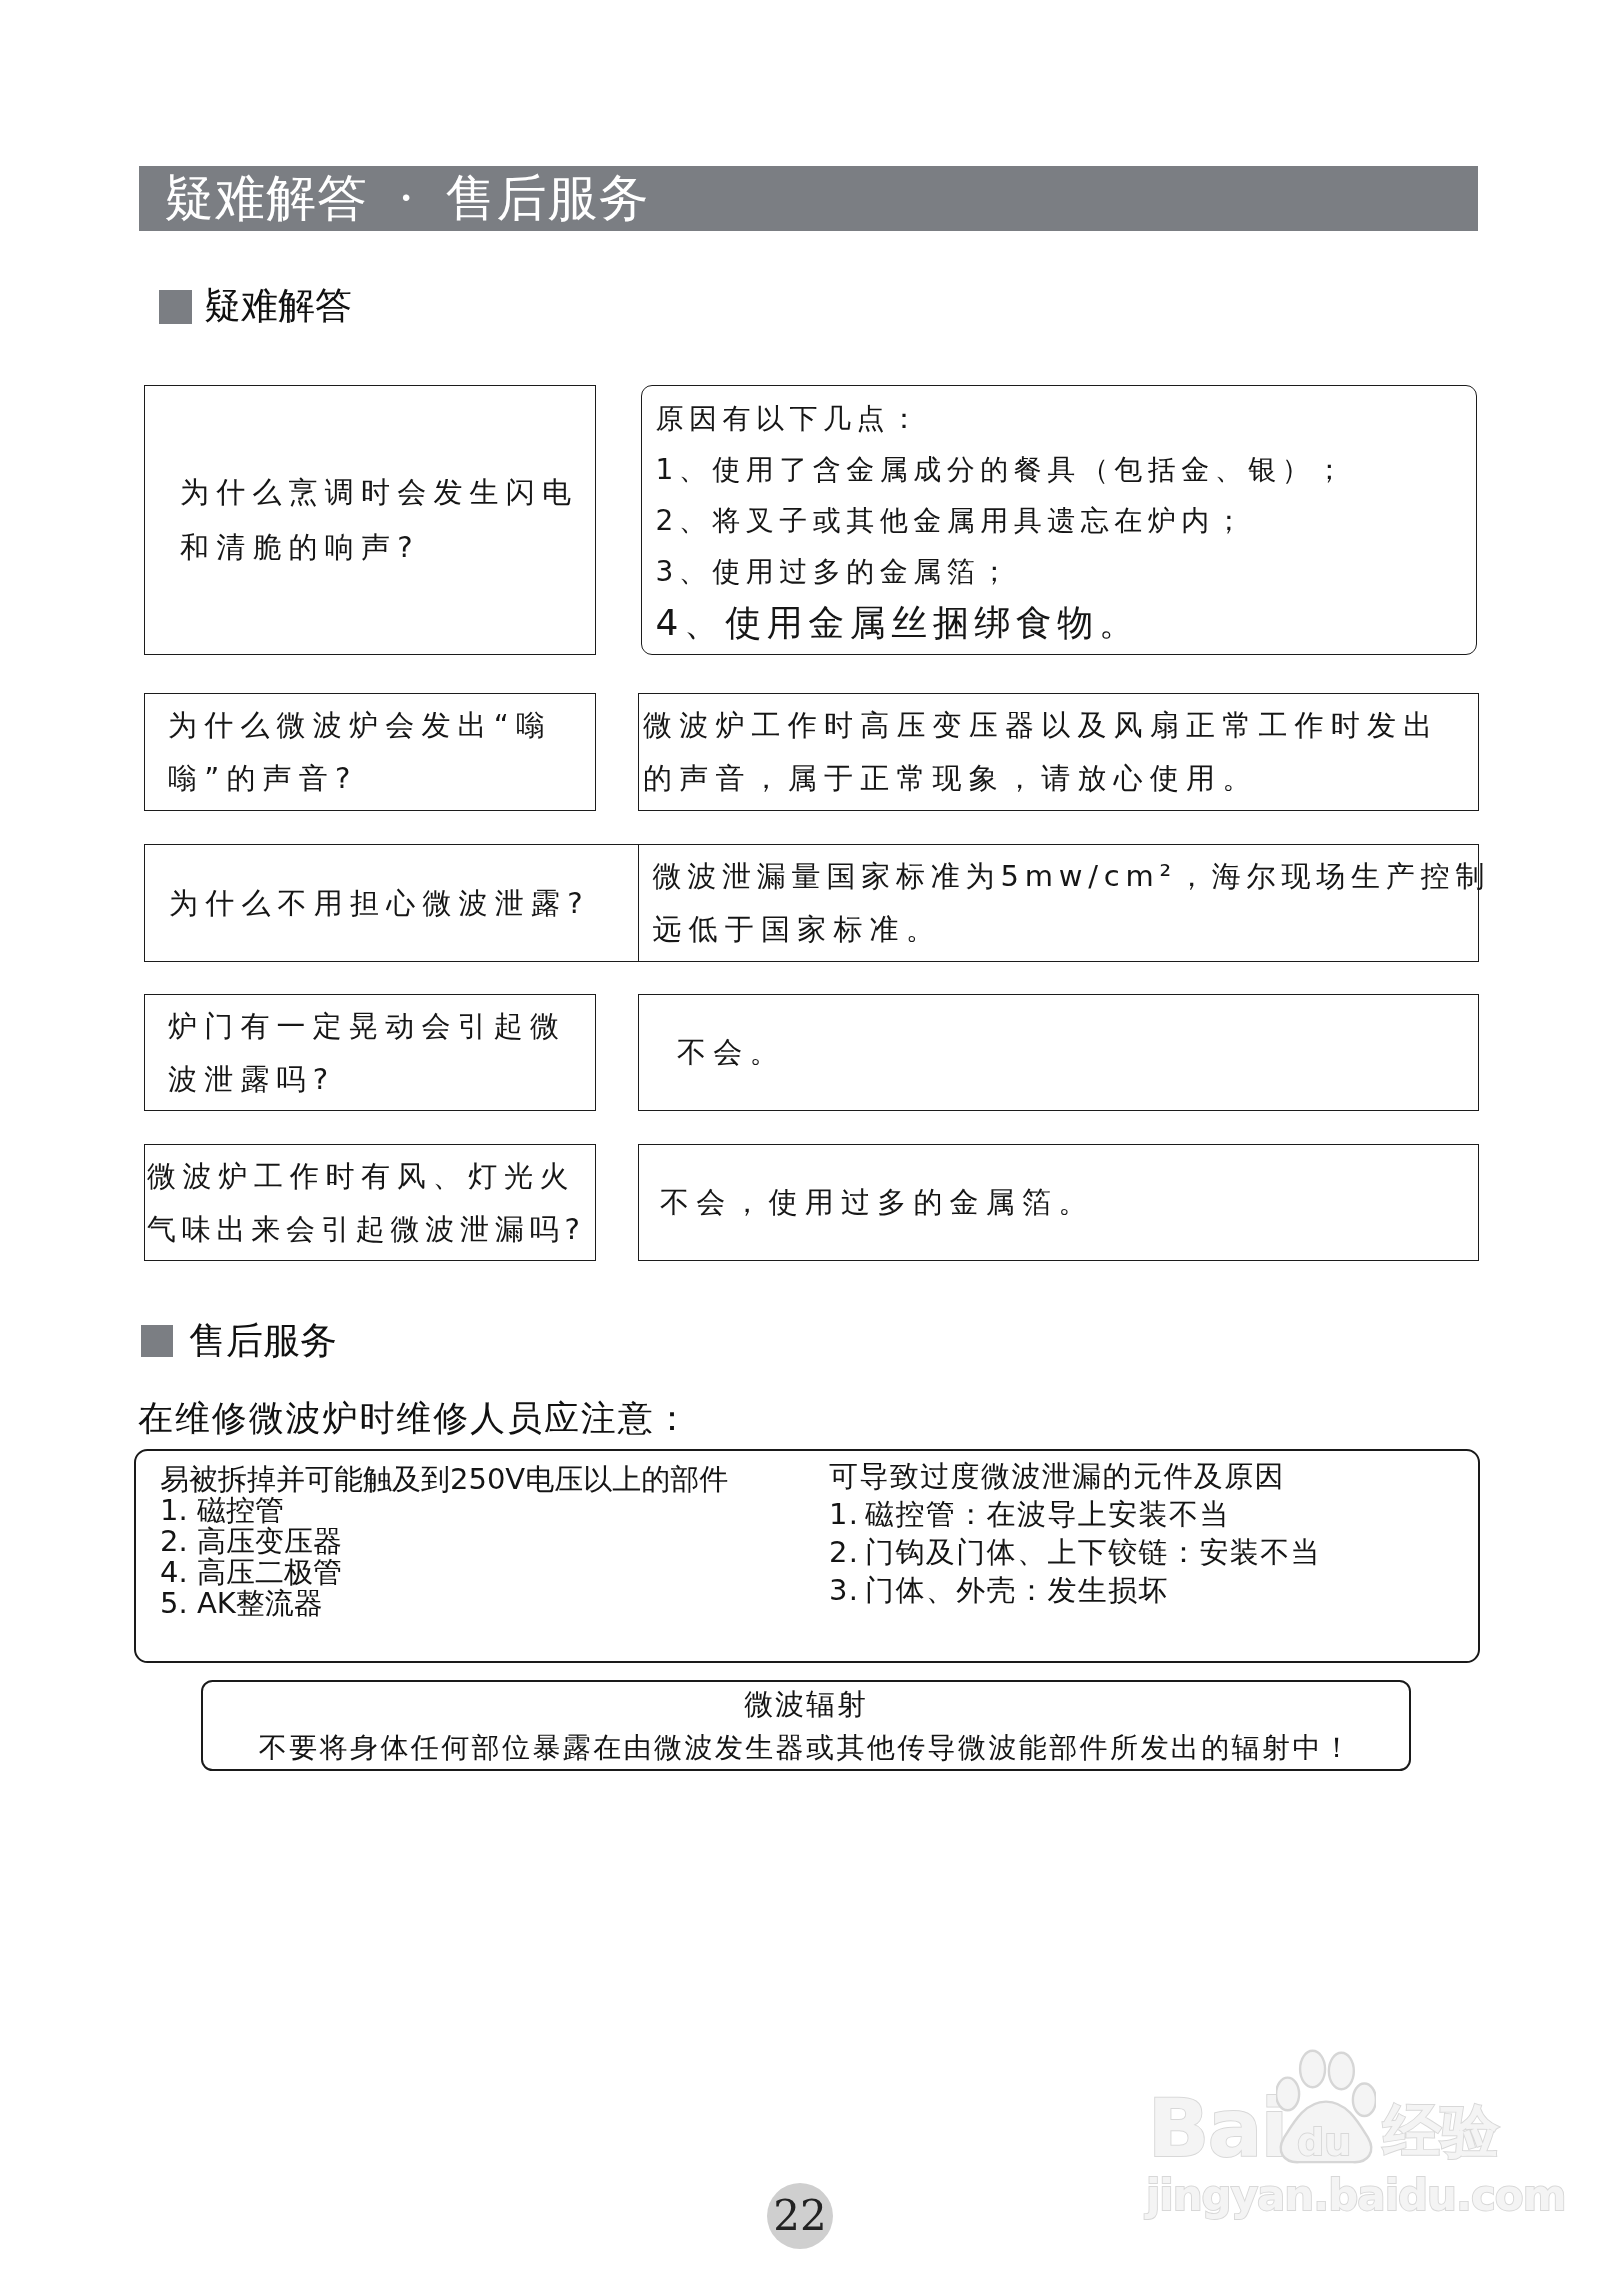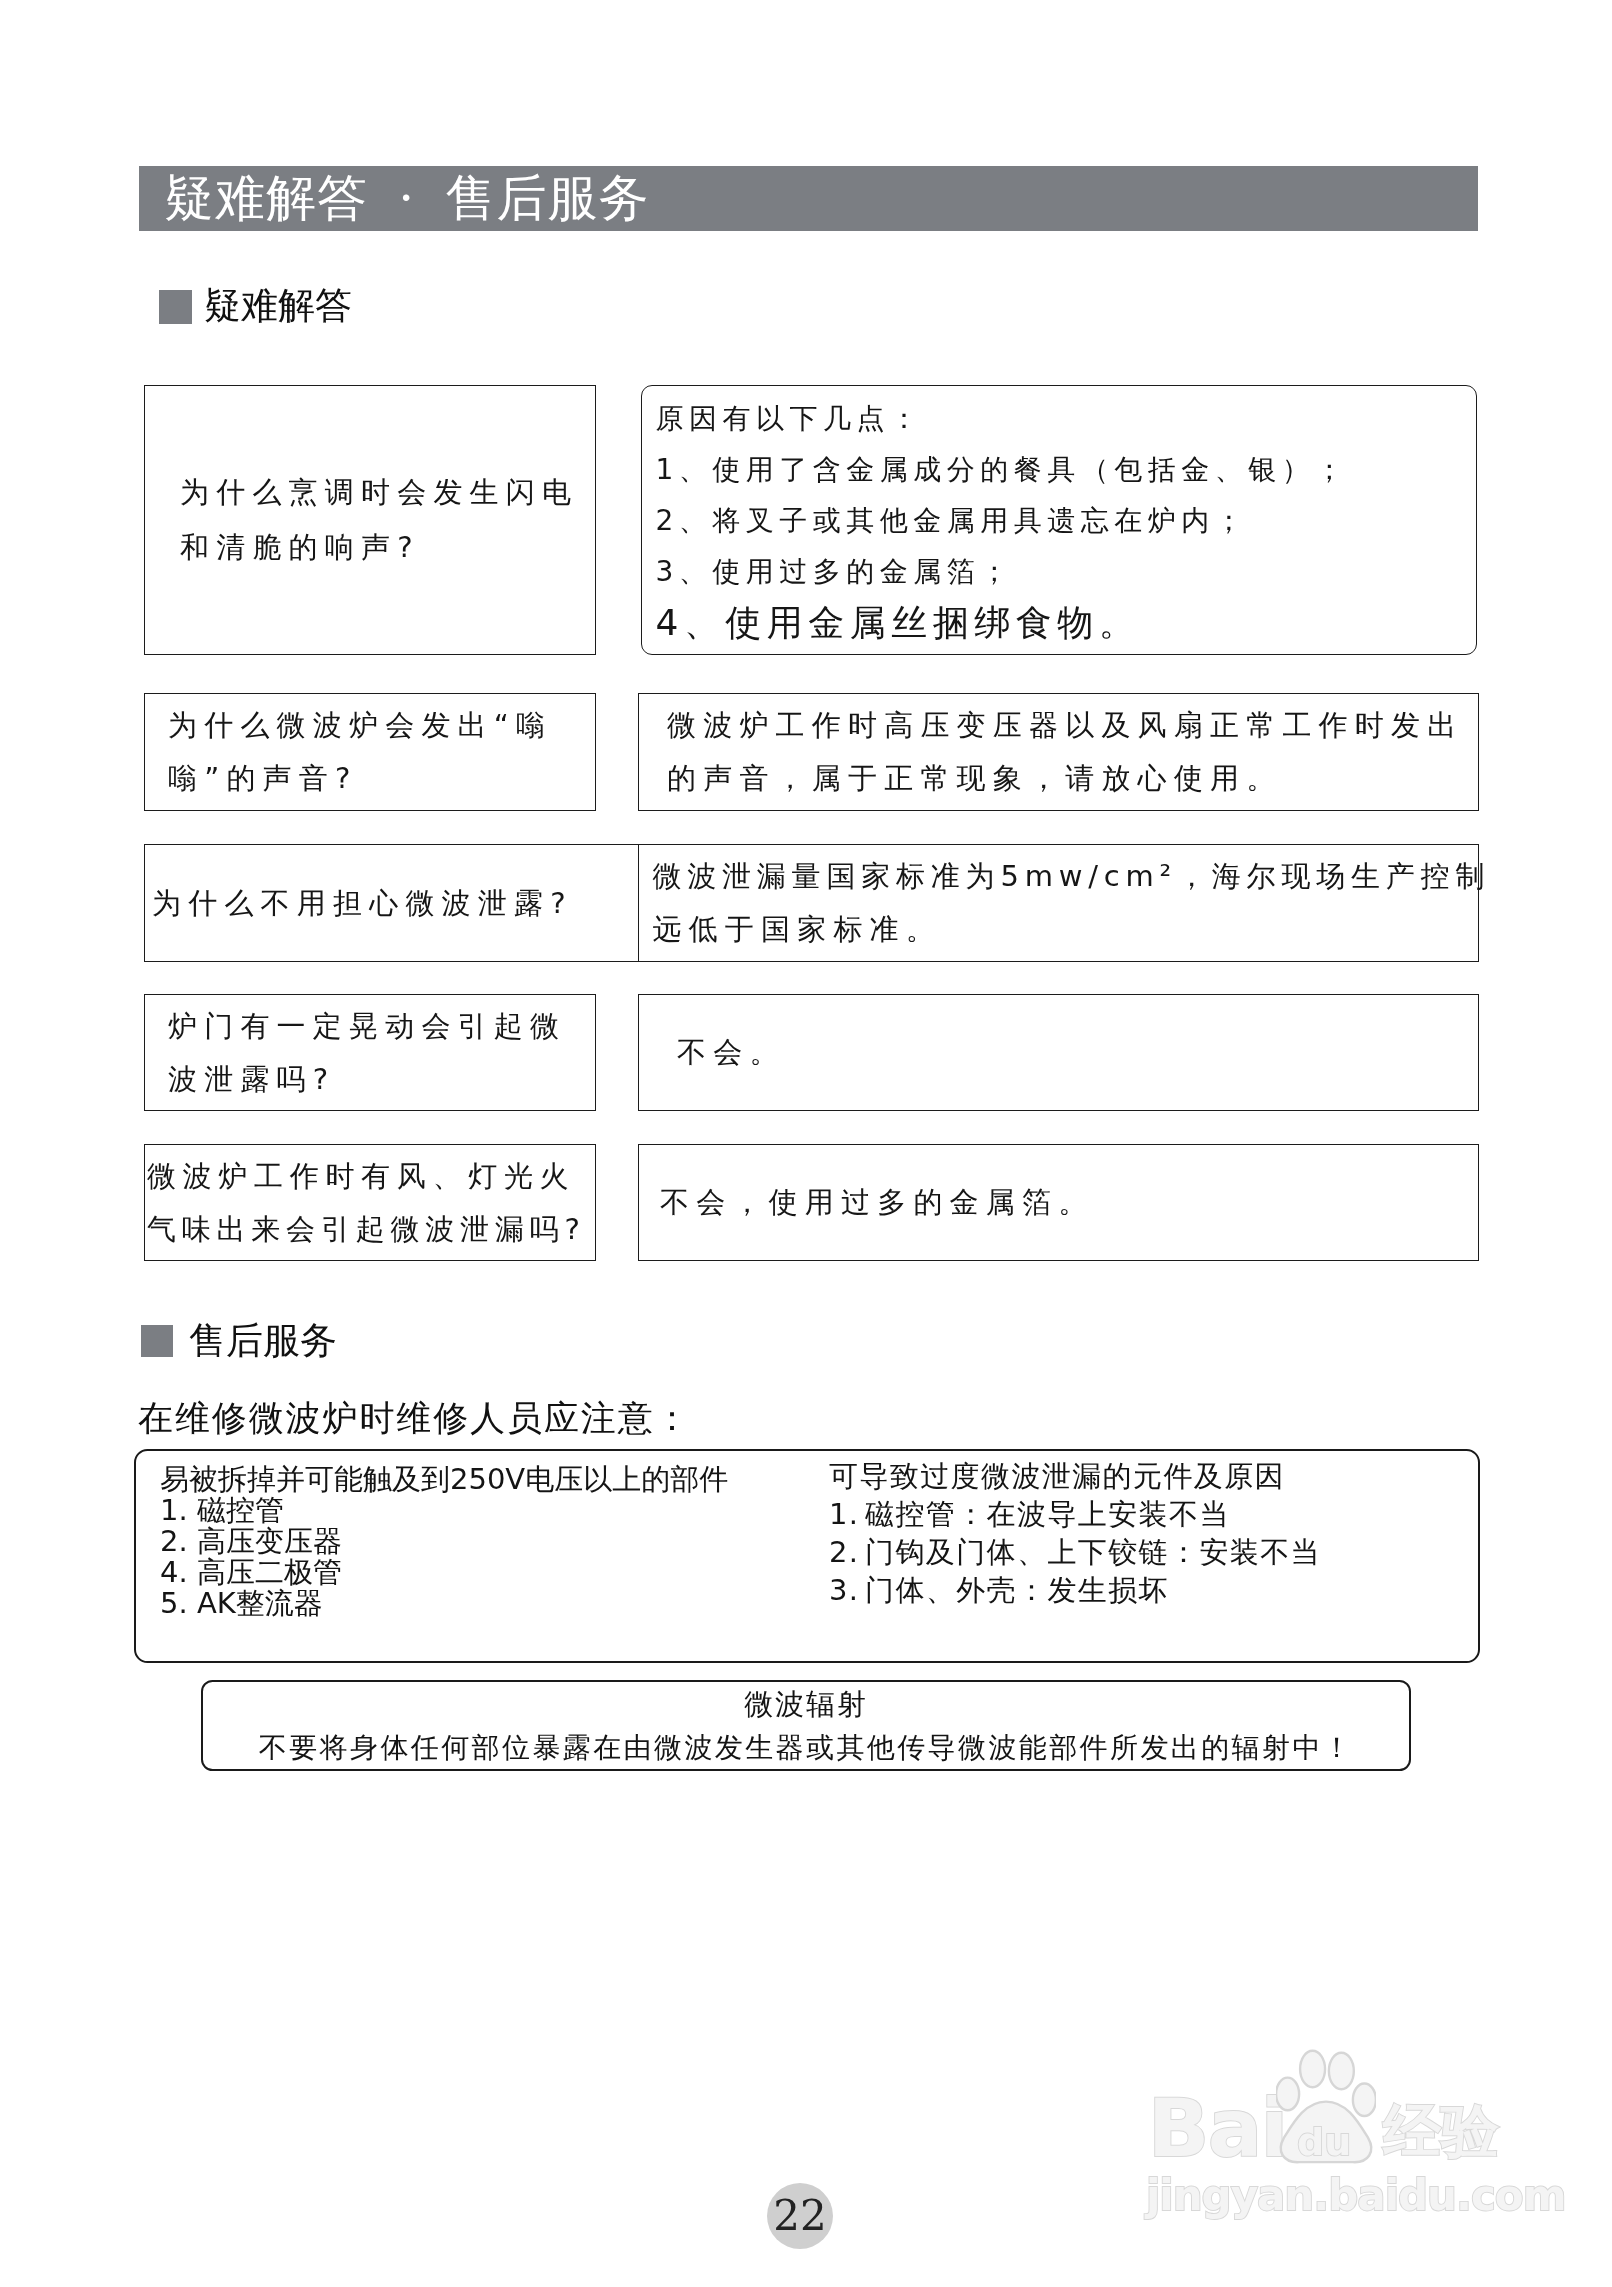--- a/index.html
+++ b/index.html
@@ -68,26 +68,26 @@
   <div class="qa-line" style="font-size:28px;line-height:51px;letter-spacing:5.5px;">1、使用了含金属成分的餐具（包括金、银）；</div>
   <div class="qa-line" style="font-size:28px;line-height:51px;letter-spacing:5.5px;">2、将叉子或其他金属用具遗忘在炉内；</div>
   <div class="qa-line" style="font-size:28px;line-height:51px;letter-spacing:5.5px;">3、使用过多的金属箔；</div>
   <div class="qa-line" style="font-size:36px;line-height:51px;letter-spacing:5.5px;">4、使用金属丝捆绑食物。</div>
 </div>
 
 <div class="qa-box" style="left:144px;top:693px;width:452px;height:118px;padding-left:23px;">
   <div class="qa-line">为什么微波炉会发出“嗡</div>
   <div class="qa-line">嗡”的声音?</div>
 </div>
-<div class="qa-box" style="left:638px;top:693px;width:841px;height:118px;padding-left:28px;">
+<div class="qa-box" style="left:638px;top:693px;width:841px;height:118px;padding-left:4px;">
   <div class="qa-line">微波炉工作时高压变压器以及风扇正常工作时发出</div>
   <div class="qa-line">的声音，属于正常现象，请放心使用。</div>
 </div>
 
-<div class="qa-box" style="left:144px;top:844px;width:536px;height:118px;padding-left:7px;">
+<div class="qa-box" style="left:144px;top:844px;width:536px;height:118px;padding-left:24px;">
   <div class="qa-line">为什么不用担心微波泄露?</div>
 </div>
 <div class="qa-box" style="left:638px;top:844px;width:841px;height:118px;padding-left:13.4px;">
   <div class="qa-line" style="letter-spacing:5.8px;">微波泄漏量国家标准为5mw/cm²，海尔现场生产控制</div>
   <div class="qa-line">远低于国家标准。</div>
 </div>
 
 <div class="qa-box" style="left:144px;top:994px;width:452px;height:117px;padding-left:23px;">
   <div class="qa-line">炉门有一定晃动会引起微</div>
   <div class="qa-line">波泄露吗?</div>

